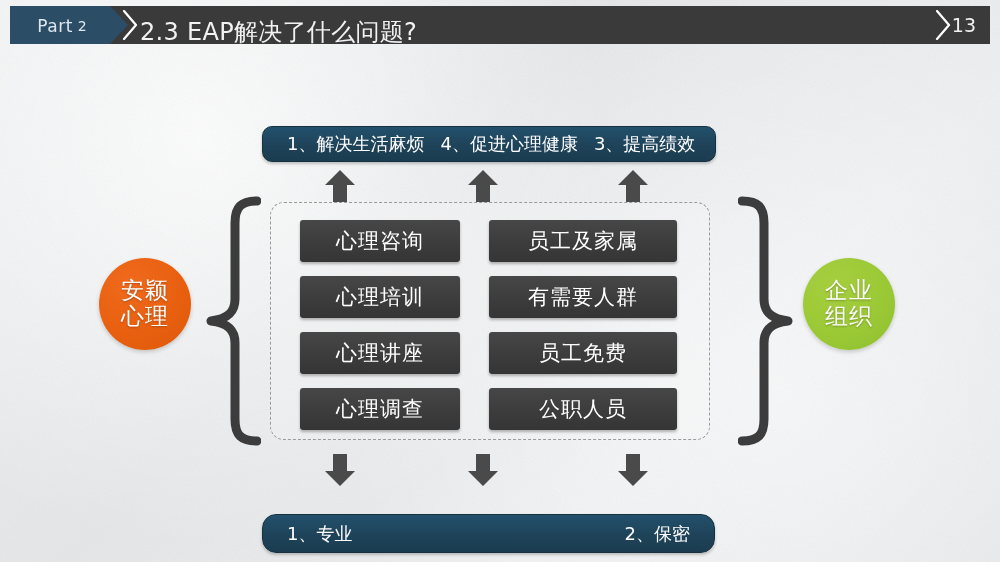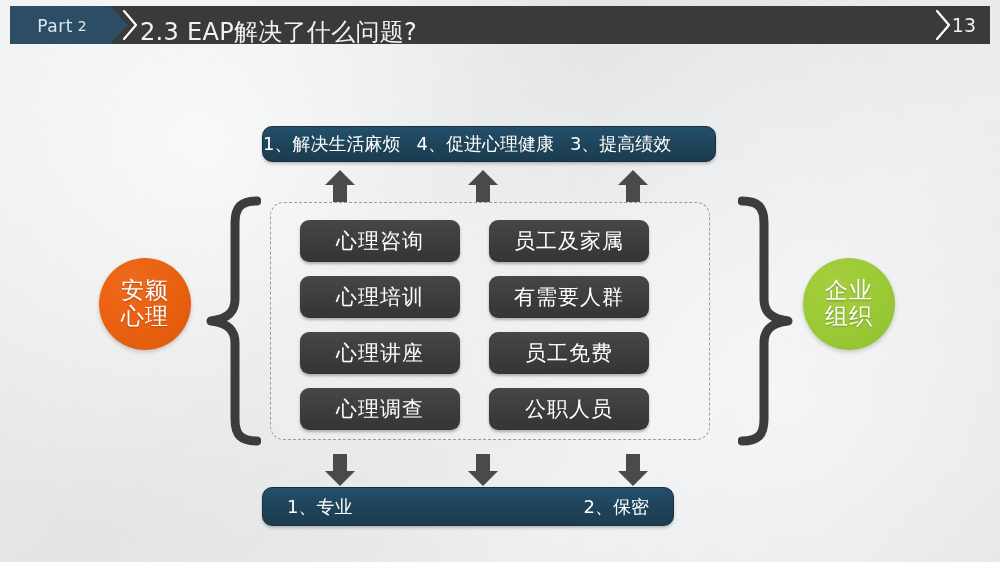--- a/index.html
+++ b/index.html
@@ -121,37 +121,38 @@
     align-items: center;
     box-shadow: 0 2px 3px rgba(0,0,0,.22);
     border: 1px solid #16313f;
   }
 
   #top-bar {
     left: 262px;
     top: 126px;
     width: 454px;
     height: 36px;
-    padding: 0 0;
+    padding: 0 24px;
     font-size: 18px;
     justify-content: flex-start;
     gap: 0;
   }
   #top-bar .seg { white-space: nowrap; }
   #top-bar .seg.s1 { margin-right: 16px; }
   #top-bar .seg.s2 { margin-right: 16px; }
 
   #bottom-bar {
     left: 262px;
-    top: 487px;
-    width: 412px;
+    top: 514px;
+    width: 453px;
     height: 39px;
     padding: 0 24px;
     font-size: 18px;
     justify-content: space-between;
+    border-radius: 14px;
   }
   #bottom-bar .seg { white-space: nowrap; }
 
   
   .arrow {
     position: absolute;
     width: 36px;
     height: 36px;
   }
   .arrow svg { display: block; }
@@ -165,34 +166,34 @@
     height: 238px;
     border: 1.5px dashed #9a9a9a;
     border-radius: 14px;
     background: rgba(255,255,255,0.16);
   }
 
   
   .pill {
     position: absolute;
     height: 42px;
-    border-radius: 9px;
+    border-radius: 3px;
     background: linear-gradient(180deg, #474747 0%, #3c3c3c 55%, #353535 100%);
     color: #ffffff;
     display: flex;
     align-items: center;
     justify-content: center;
     font-size: 21px;
     letter-spacing: 1px;
     box-shadow: 0 2px 3px rgba(0,0,0,.28);
     white-space: nowrap;
   }
 
   .col-left  { left: 300px; width: 160px; }
-  .col-right { left: 489px; width: 160px; }
+  .col-right { left: 489px; width: 188px; }
 
   .row0 { top: 220px; }
   .row1 { top: 276px; }
   .row2 { top: 332px; }
   .row3 { top: 388px; }
 
   
   .brace {
     position: absolute;
     top: 195px;

